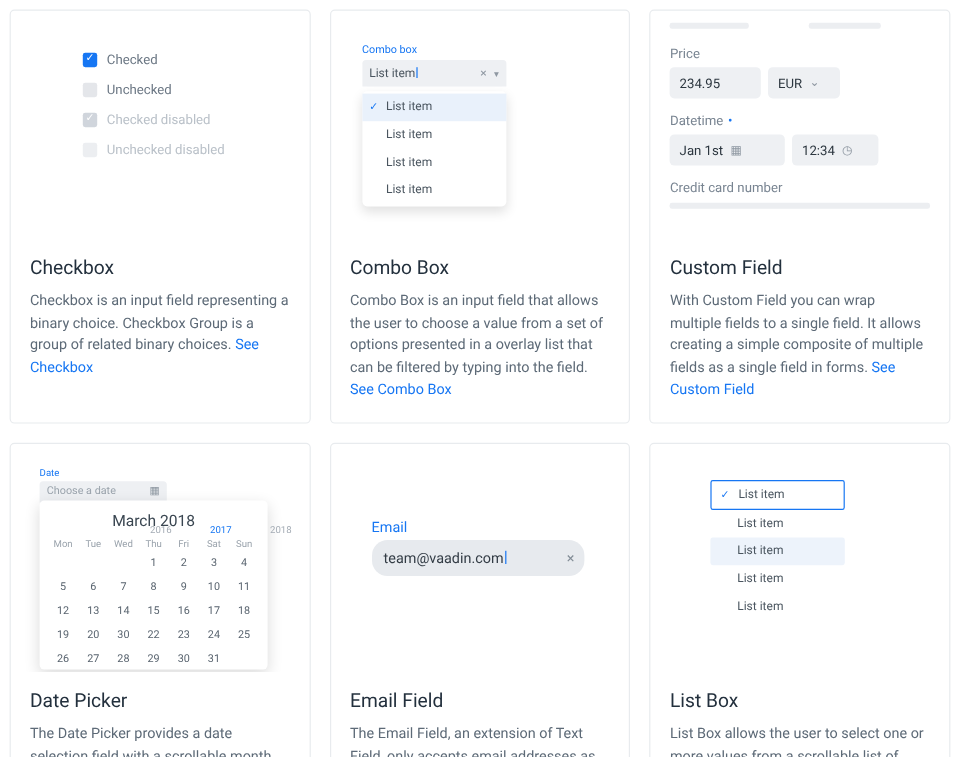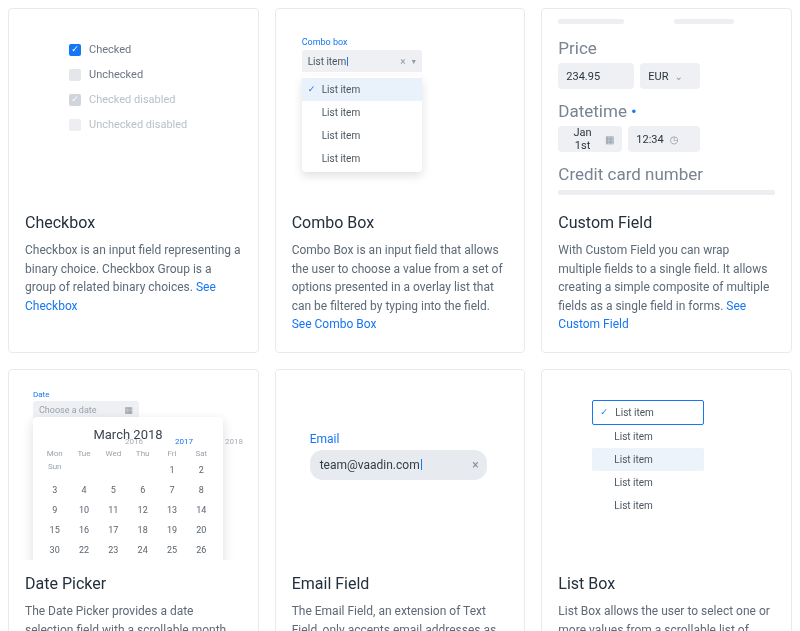--- a/index.html
+++ b/index.html
@@ -142,21 +142,21 @@
       display: flex;
       gap: 10px;
       margin-bottom: 14px;
     }
     .cf-bar {
       height: 5px;
       background: #eceef1;
       border-radius: 2px;
     }
     .cf-label {
-      font-size: 17px;
+      font-size: 11px;
       color: #788491;
       margin-bottom: 5px;
     }
     .cf-label .dot { color: #1676f3; margin-left: 4px; }
     .cf-row {
       display: flex;
       gap: 6px;
       margin-bottom: 12px;
     }
     .cf-field {
@@ -229,21 +229,21 @@
       top: 20px;
       display: flex;
       flex-direction: row;
       gap: 32px;
       font-size: 8px;
       color: #a4acb5;
     }
     .dp-yr .cur { color: #1676f3; }
     .dp-grid {
       display: grid;
-      grid-template-columns: repeat(6, 1fr);
+      grid-template-columns: repeat(7, 1fr);
       gap: 4px 2px;
     }
     .dp-dow {
       font-size: 8px;
       color: #9aa3ac;
       text-align: center;
     }
     .dp-d {
       font-size: 9px;
       color: #59646f;
@@ -388,21 +388,21 @@
           </div>
           <div class="cf-field" style="width:60px">
             <span>EUR</span>
             <span class="cf-icon">⌄</span>
           </div>
         </div>
         <div class="cf-label">
           <span>Datetime</span><span class="dot">•</span>
         </div>
         <div class="cf-row">
-          <div class="cf-field" style="width:64px">
+          <div class="cf-field" style="width:96px">
             <span>Jan 1st</span>
             <span class="cf-icon">▦</span>
           </div>
           <div class="cf-field" style="width:72px">
             <span>12:34</span>
             <span class="cf-icon">◷</span>
           </div>
         </div>
         <div class="cf-label">Credit card number</div>
         <div class="cf-cc"></div>

